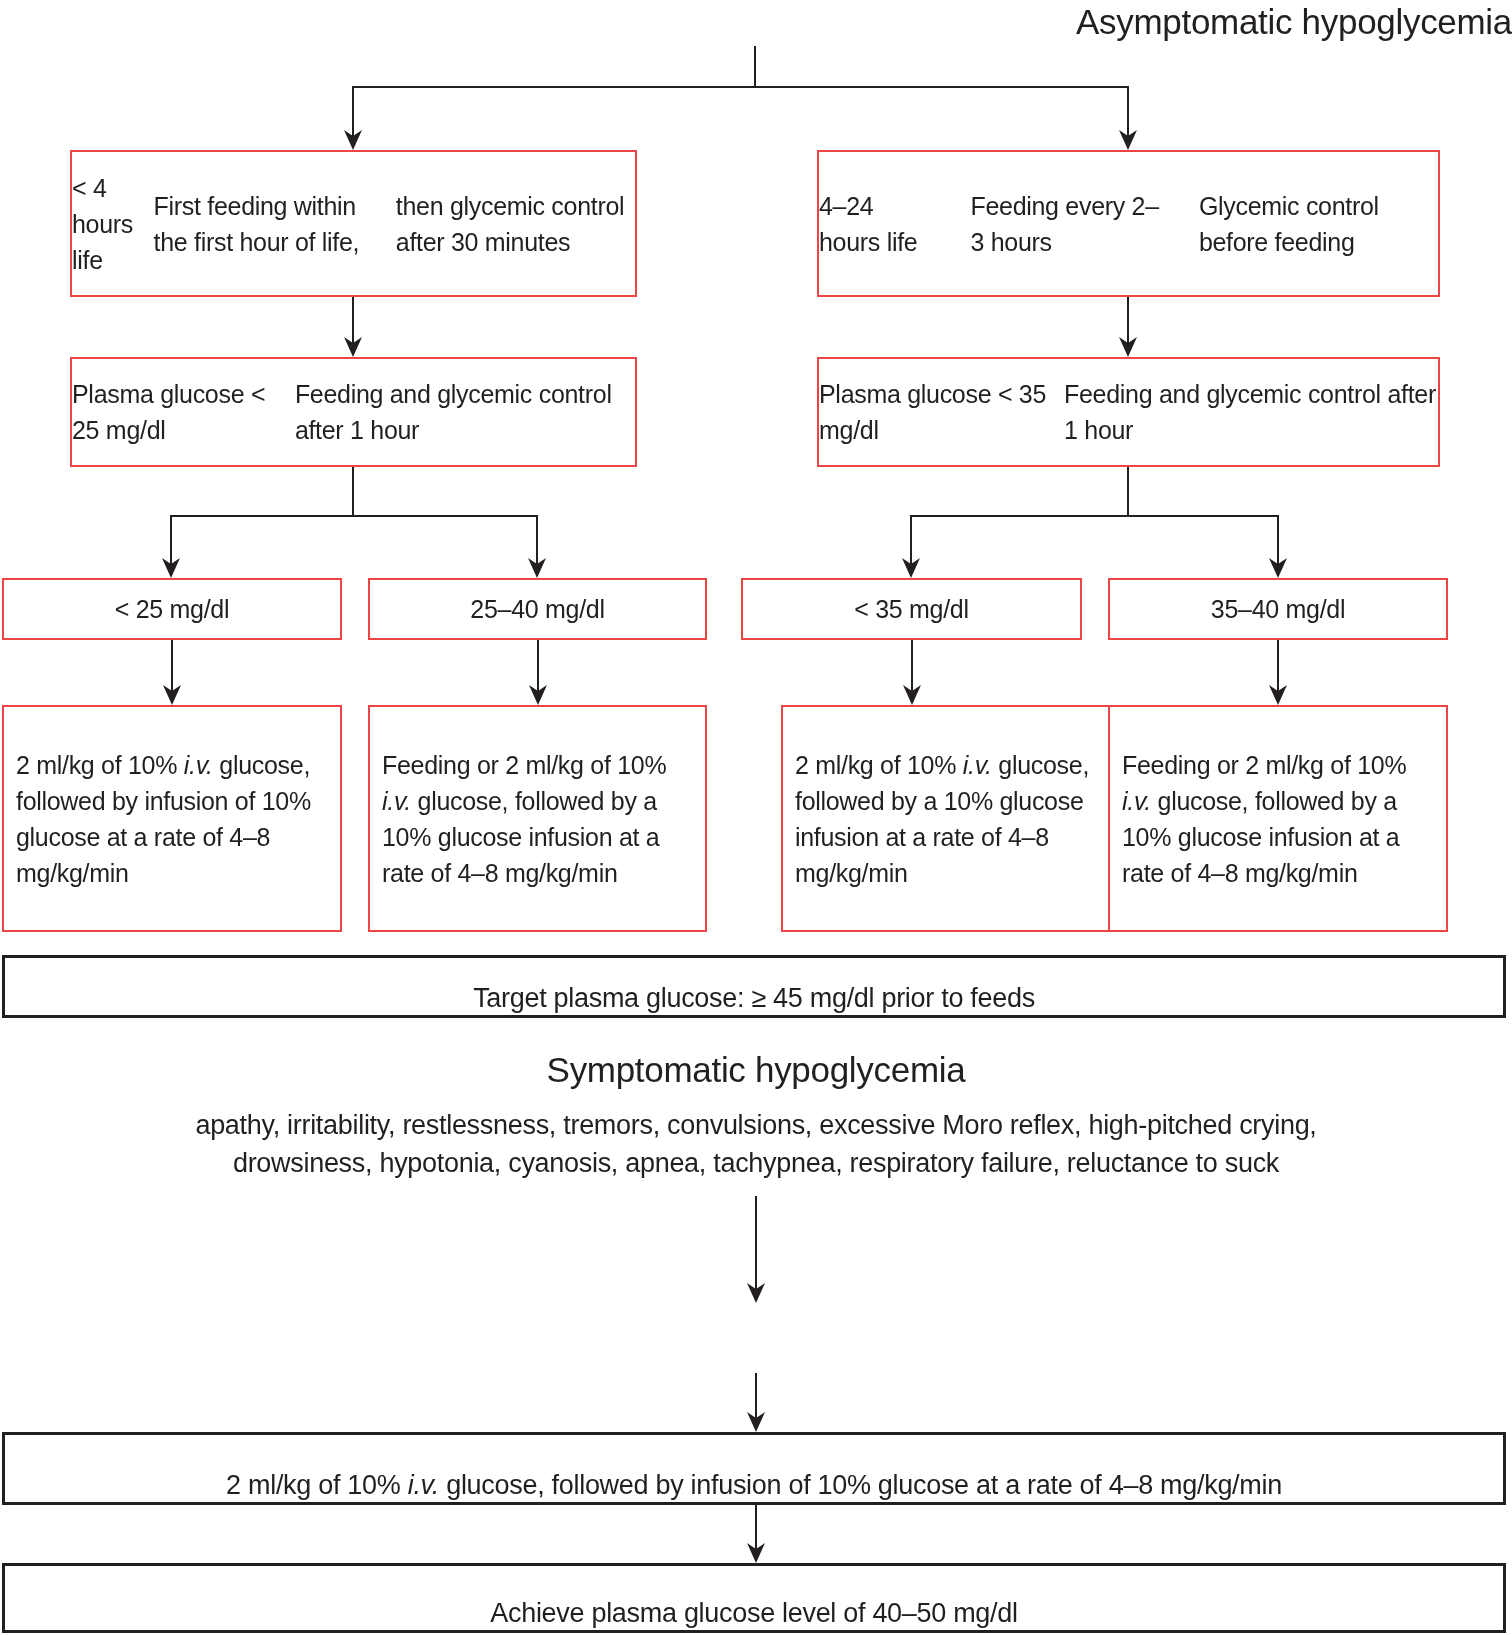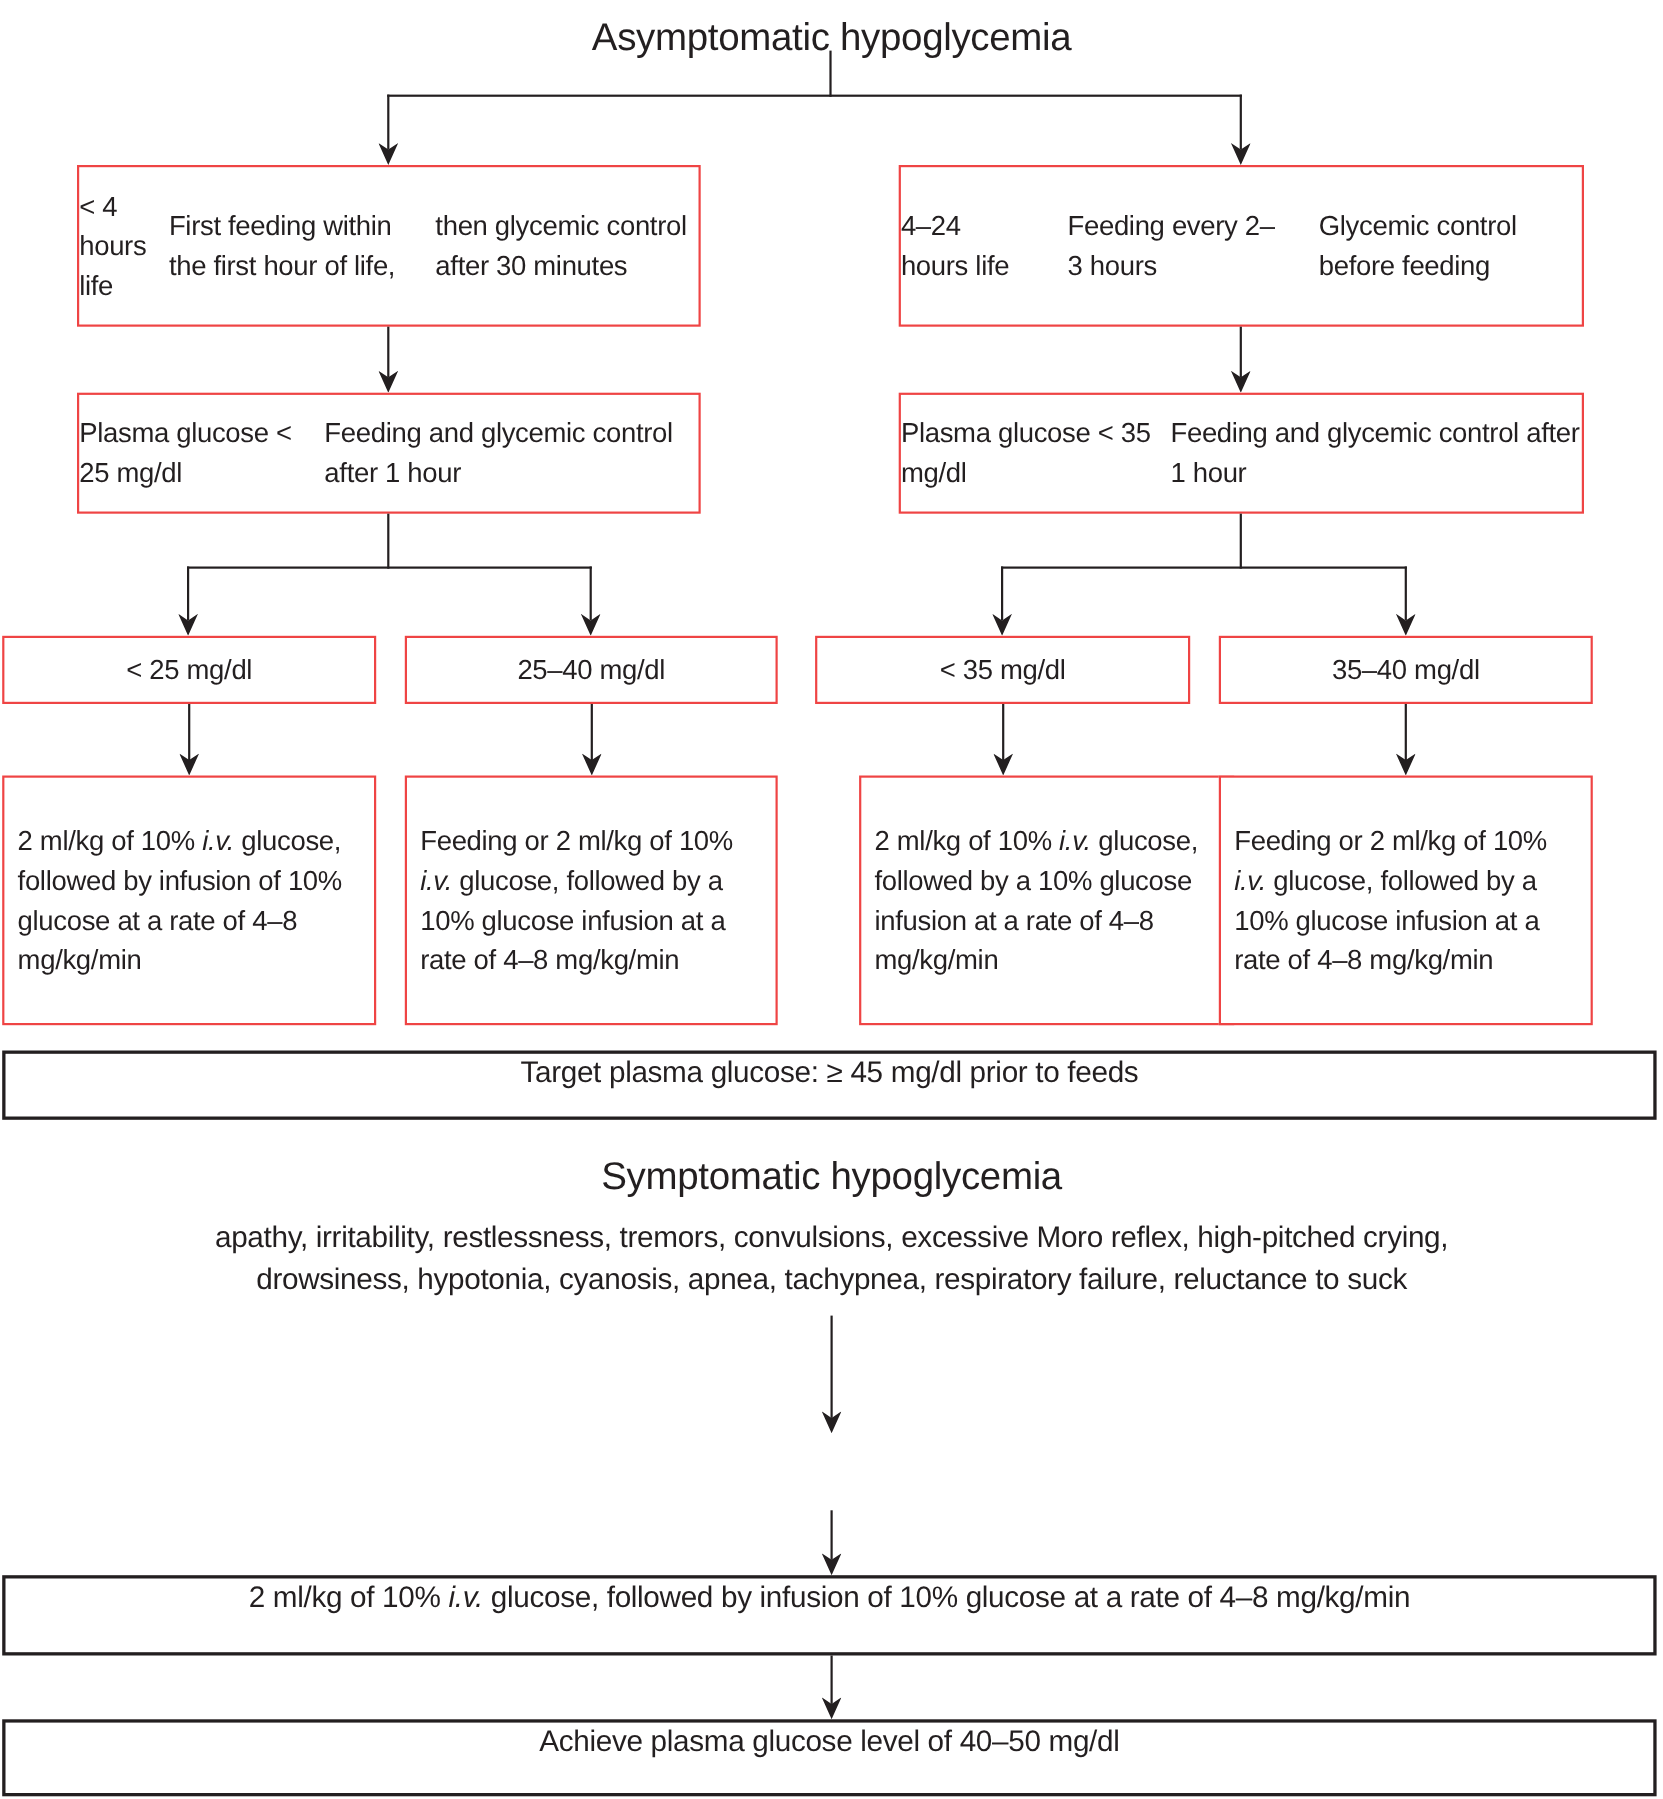--- a/index.html
+++ b/index.html
@@ -12,42 +12,42 @@
     position:absolute; left:0; width:100%; text-align:center;
     font-size:35px; line-height:44px; font-weight:500;
   }
   .box {
     position:absolute; box-sizing:border-box; border:2px solid #ef4444; background:#ffffff;
     display:flex; flex-direction:row; align-items:center; justify-content:center;
     text-align:left; font-size:25px; line-height:36px;
   }
   .bar {
     position:absolute; box-sizing:border-box; border:3px solid #231f20; background:#ffffff;
-    display:flex; align-items:flex-start; justify-content:center;
+    display:flex; align-items:flex-end; justify-content:center;
     text-align:center; font-size:27px; line-height:34px;
   }
   .treat { padding:0 12px; line-height:36px; }
   .symptoms {
     position:absolute; left:0; width:100%; text-align:center;
     font-size:27px; line-height:38px;
   }
   .v { position:absolute; width:2px; background:#231f20; }
   .h { position:absolute; height:2px; background:#231f20; }
   .ah {
     position:absolute; width:18px; height:20px; background:#231f20;
     clip-path:polygon(0 0, 50% 100%, 100% 0, 50% 30%);
   }
   .italic { font-style:italic; }
 </style>
 </head>
 <body>
 
 <div class="canvas">
 
-  <div class="flow-title" style="top:12px;">Asymptomatic hypoglycemia</div>
+  <div class="flow-title" style="top:0px;text-align:right;">Asymptomatic hypoglycemia</div>
 
   <div class="v" style="left:754px;top:46px;height:42px;"></div>
   <div class="h" style="left:352px;top:86px;width:777px;"></div>
   <div class="v" style="left:352px;top:86px;height:50px;"></div>
   <div class="ah" style="left:344px;top:130px;"></div>
   <div class="v" style="left:1127px;top:86px;height:50px;"></div>
   <div class="ah" style="left:1119px;top:130px;"></div>
 
   <div class="box" style="left:70px;top:150px;width:567px;height:147px;">
     <div>&lt; 4 hours life</div>

